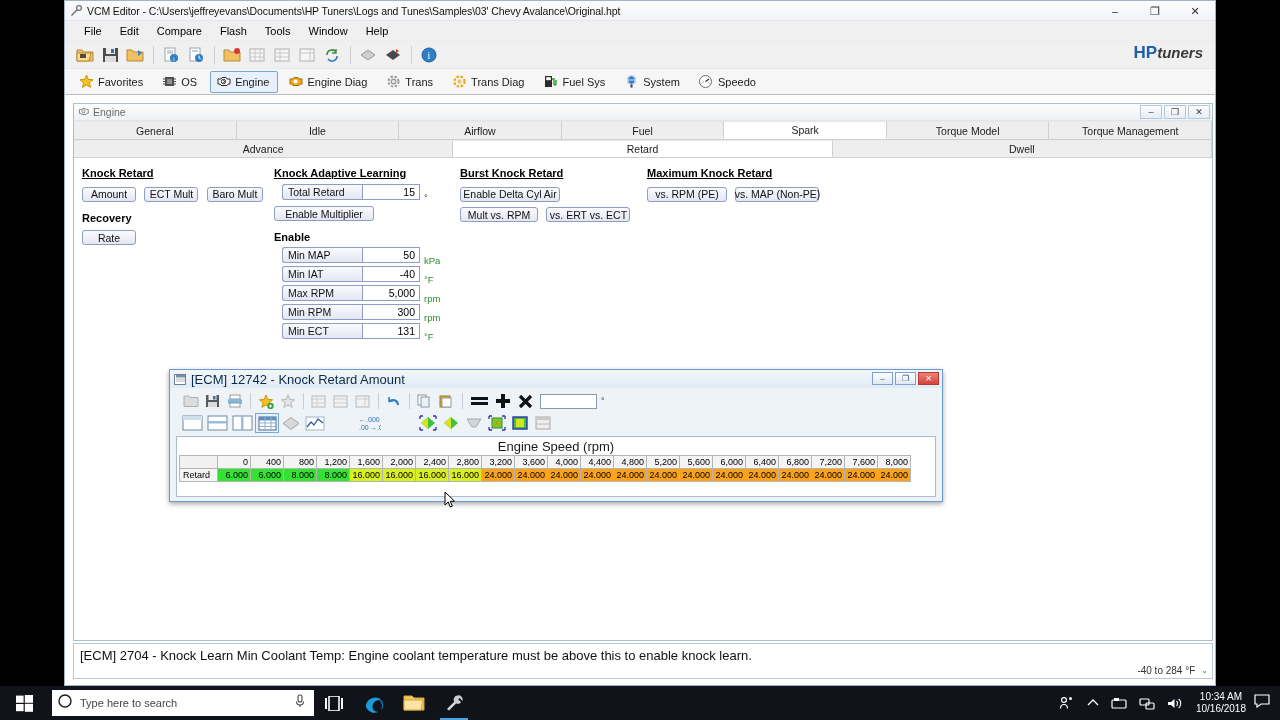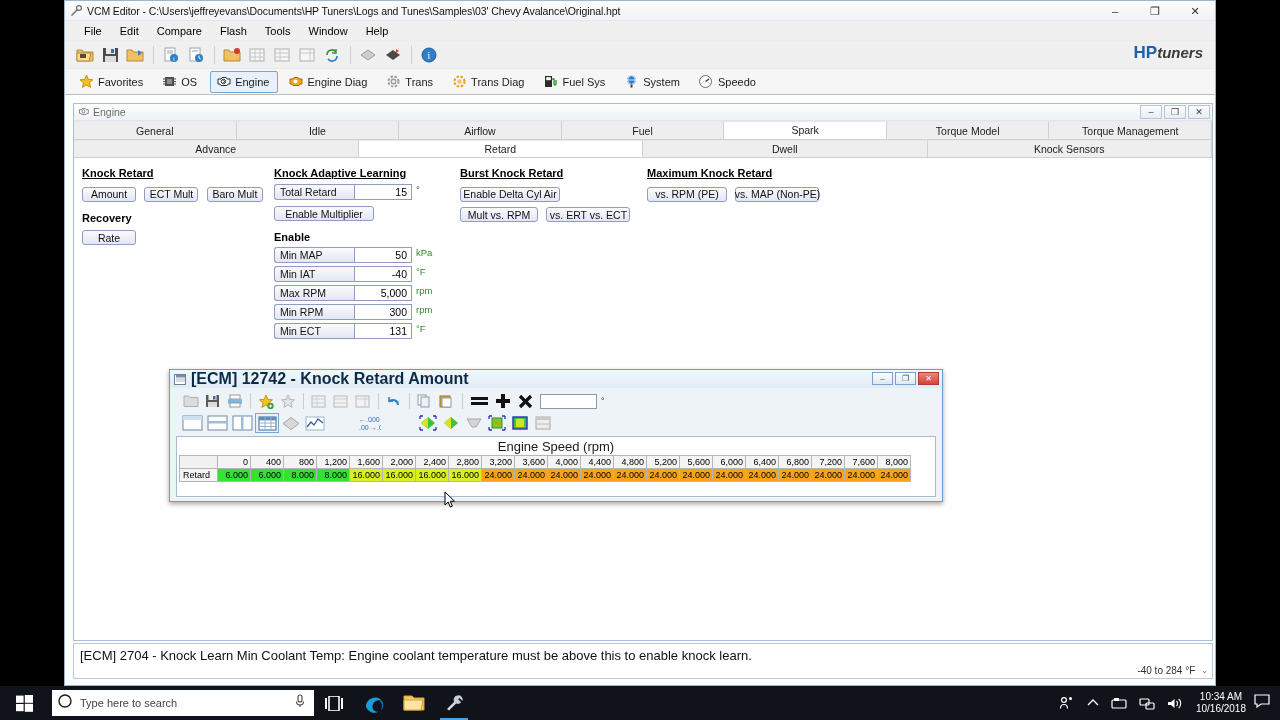--- a/index.html
+++ b/index.html
@@ -90,39 +90,39 @@
           border: 1px solid #8f9cc3; border-radius: 3px;
           background: linear-gradient(#fbfbfe,#e3e6f3);
           font-size: 10.5px; color: #111; white-space: nowrap; }
   .pfield { display:flex; align-items:stretch; height: 16px; margin-bottom: 3px; width: 138px; }
   .pfield .plabel { flex: 1; border: 1px solid #8f9cc3; border-right: none; border-radius: 3px 0 0 3px;
                     background: linear-gradient(#fbfbfe,#e3e6f3); font-size: 10.5px; color:#111;
                     display:flex; align-items:center; padding-left: 5px; }
   .pfield .pval { width: 58px; border: 1px solid #8f9cc3; background: #fff; font-size: 10.5px;
                   display:flex; align-items:center; justify-content:flex-end; padding-right: 4px; color:#000; }
   .punit { font-size: 9.5px; color: #2e8b2e; margin-left: 4px; display:flex; align-items:center; }
-  .pfield-wrap { display:flex; align-items:flex-start; }
+  .pfield-wrap { display:flex; align-items:flex-end;margin-left:8px; }
 
   
   #status-area { position: absolute; left: 8px; right: 2px; bottom: 6px; height: 36px;
                  border: 1px solid #b9c9d8; background: #ffffff; }
   #status-text { font-size: 13px; color: #111; padding: 4px 6px; }
   #status-right { position: absolute; right: 4px; bottom: 2px; display:flex; align-items:center;
                   font-size: 10px; color: #333; }
   #status-right .sb-arrow { margin-left: 6px; font-size: 8px; color: #666; }
 
   
   #ecm-win { position: absolute; left: 112px; top: 322px; width: 774px; height: 133px;
              background: #eef3f8; border: 1px solid #6a9bd1; box-shadow: 0 2px 5px rgba(0,0,0,.35);
              display:flex; flex-direction: column; }
   #ecm-cap { height: 18px; background: linear-gradient(#f3f7fb,#e1ebf5); display:flex; align-items:center;
              padding-left: 4px; position:relative; }
   #ecm-cap .cap-icon { width: 12px; height: 11px; border: 1px solid #6d7f92; background:#fff; margin-right: 5px;
                        display:flex; align-items:center; justify-content:center; }
-  #ecm-cap .cap-title { font-size: 16px; color: #0b2a47; font-weight: 700; }
+  #ecm-cap .cap-title { font-size: 13px; color: #0b2a47; font-weight: 400; }
   #ecm-cap .ebtns { position:absolute; right: 3px; top: 2px; display:flex; gap: 2px; }
   #ecm-cap .ebtn { width: 21px; height: 13px; border: 1px solid #7ba2cc; background: linear-gradient(#fbfdff,#dfe9f3);
                    display:flex; align-items:center; justify-content:center; font-size: 8px; color:#2b4a6b; }
   #ecm-cap .ebtn.close { background: linear-gradient(#f0837a,#d4433a); border-color:#b23a31; color:#fff; }
 
   #ecm-body { flex: 1; background: #eef3f8; padding: 2px 4px 0 4px; display:flex; flex-direction:column; }
   .etoolrow { height: 22px; display:flex; align-items:center; padding-left: 6px; }
   .etbtn { width: 21px; height: 20px; display:flex; align-items:center; justify-content:center; margin-right: 1px; }
   .etsep { width: 1px; height: 16px; background: #c6cfd8; margin: 0 4px; }
   .eval-box { width: 57px; height: 15px; border: 1px solid #8b9aa8; background:#fff; margin-left: 4px; }
@@ -414,21 +414,20 @@
           <div class="tab">Fuel</div>
           <div class="tab active">Spark</div>
           <div class="tab">Torque Model</div>
           <div class="tab">Torque Management</div>
         </div>
 
         <div class="tabrow row2">
           <div class="tab">Advance</div>
           <div class="tab active">Retard</div>
           <div class="tab">Dwell</div>
-          <div class="tab">Knock Sensors</div>
         </div>
 
         <div id="engine-content">
 
           <div class="group" style="left:8px; top:9px;">
             <div class="grp-title">Knock Retard</div>
             <div>
               <div class="pbtn" style="width:54px">Amount</div>
               <div class="pbtn" style="width:54px">ECT Mult</div>
               <div class="pbtn" style="width:56px">Baro Mult</div>

